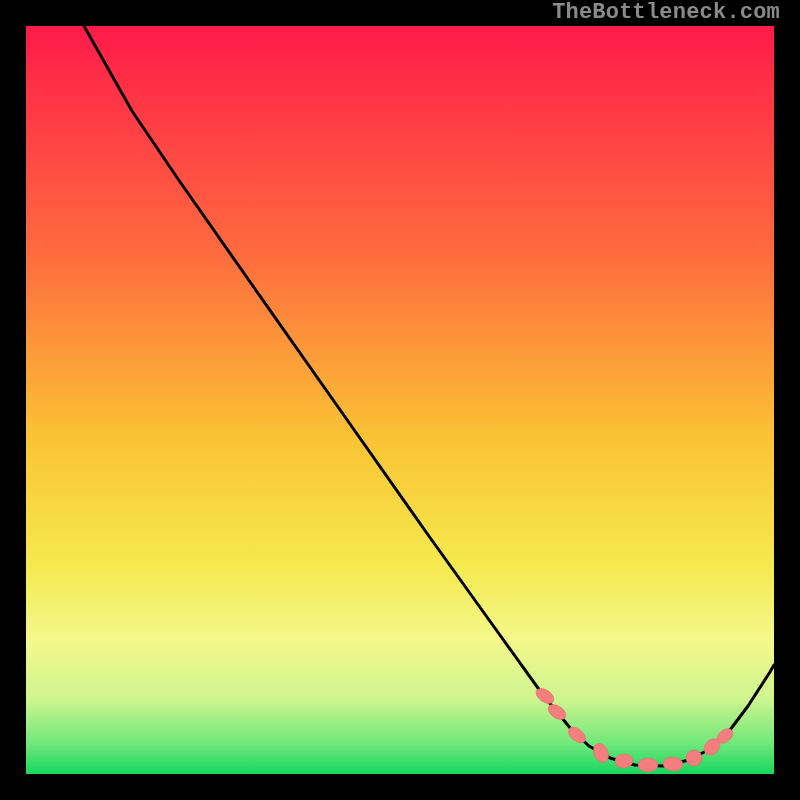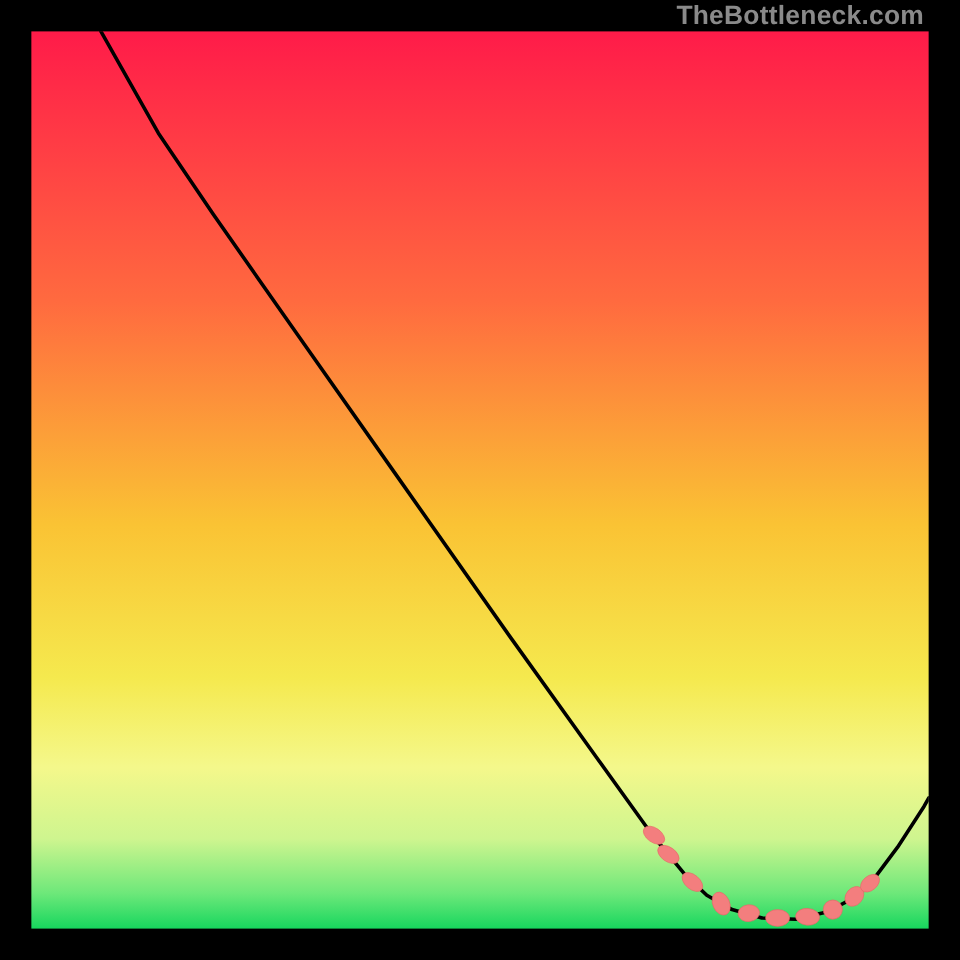--- a/index.html
+++ b/index.html
@@ -14,22 +14,22 @@
     position: absolute;
     left: 26px;
     top: 26px;
     width: 748px;
     height: 748px;
     background: #000000;
   }
   .watermark {
     position: absolute;
     top: 0px;
-    right: 30px;
-    font-family: Liberation Sans, sans-serif;
+    right: 20px;
+    font-family: Liberation Mono, monospace;
     font-size: 22px;
     font-weight: 600;
     color: #8a8a8a;
     letter-spacing: 0.2px;
   }
   svg {
     display: block;
   }
 </style>
 </head>

